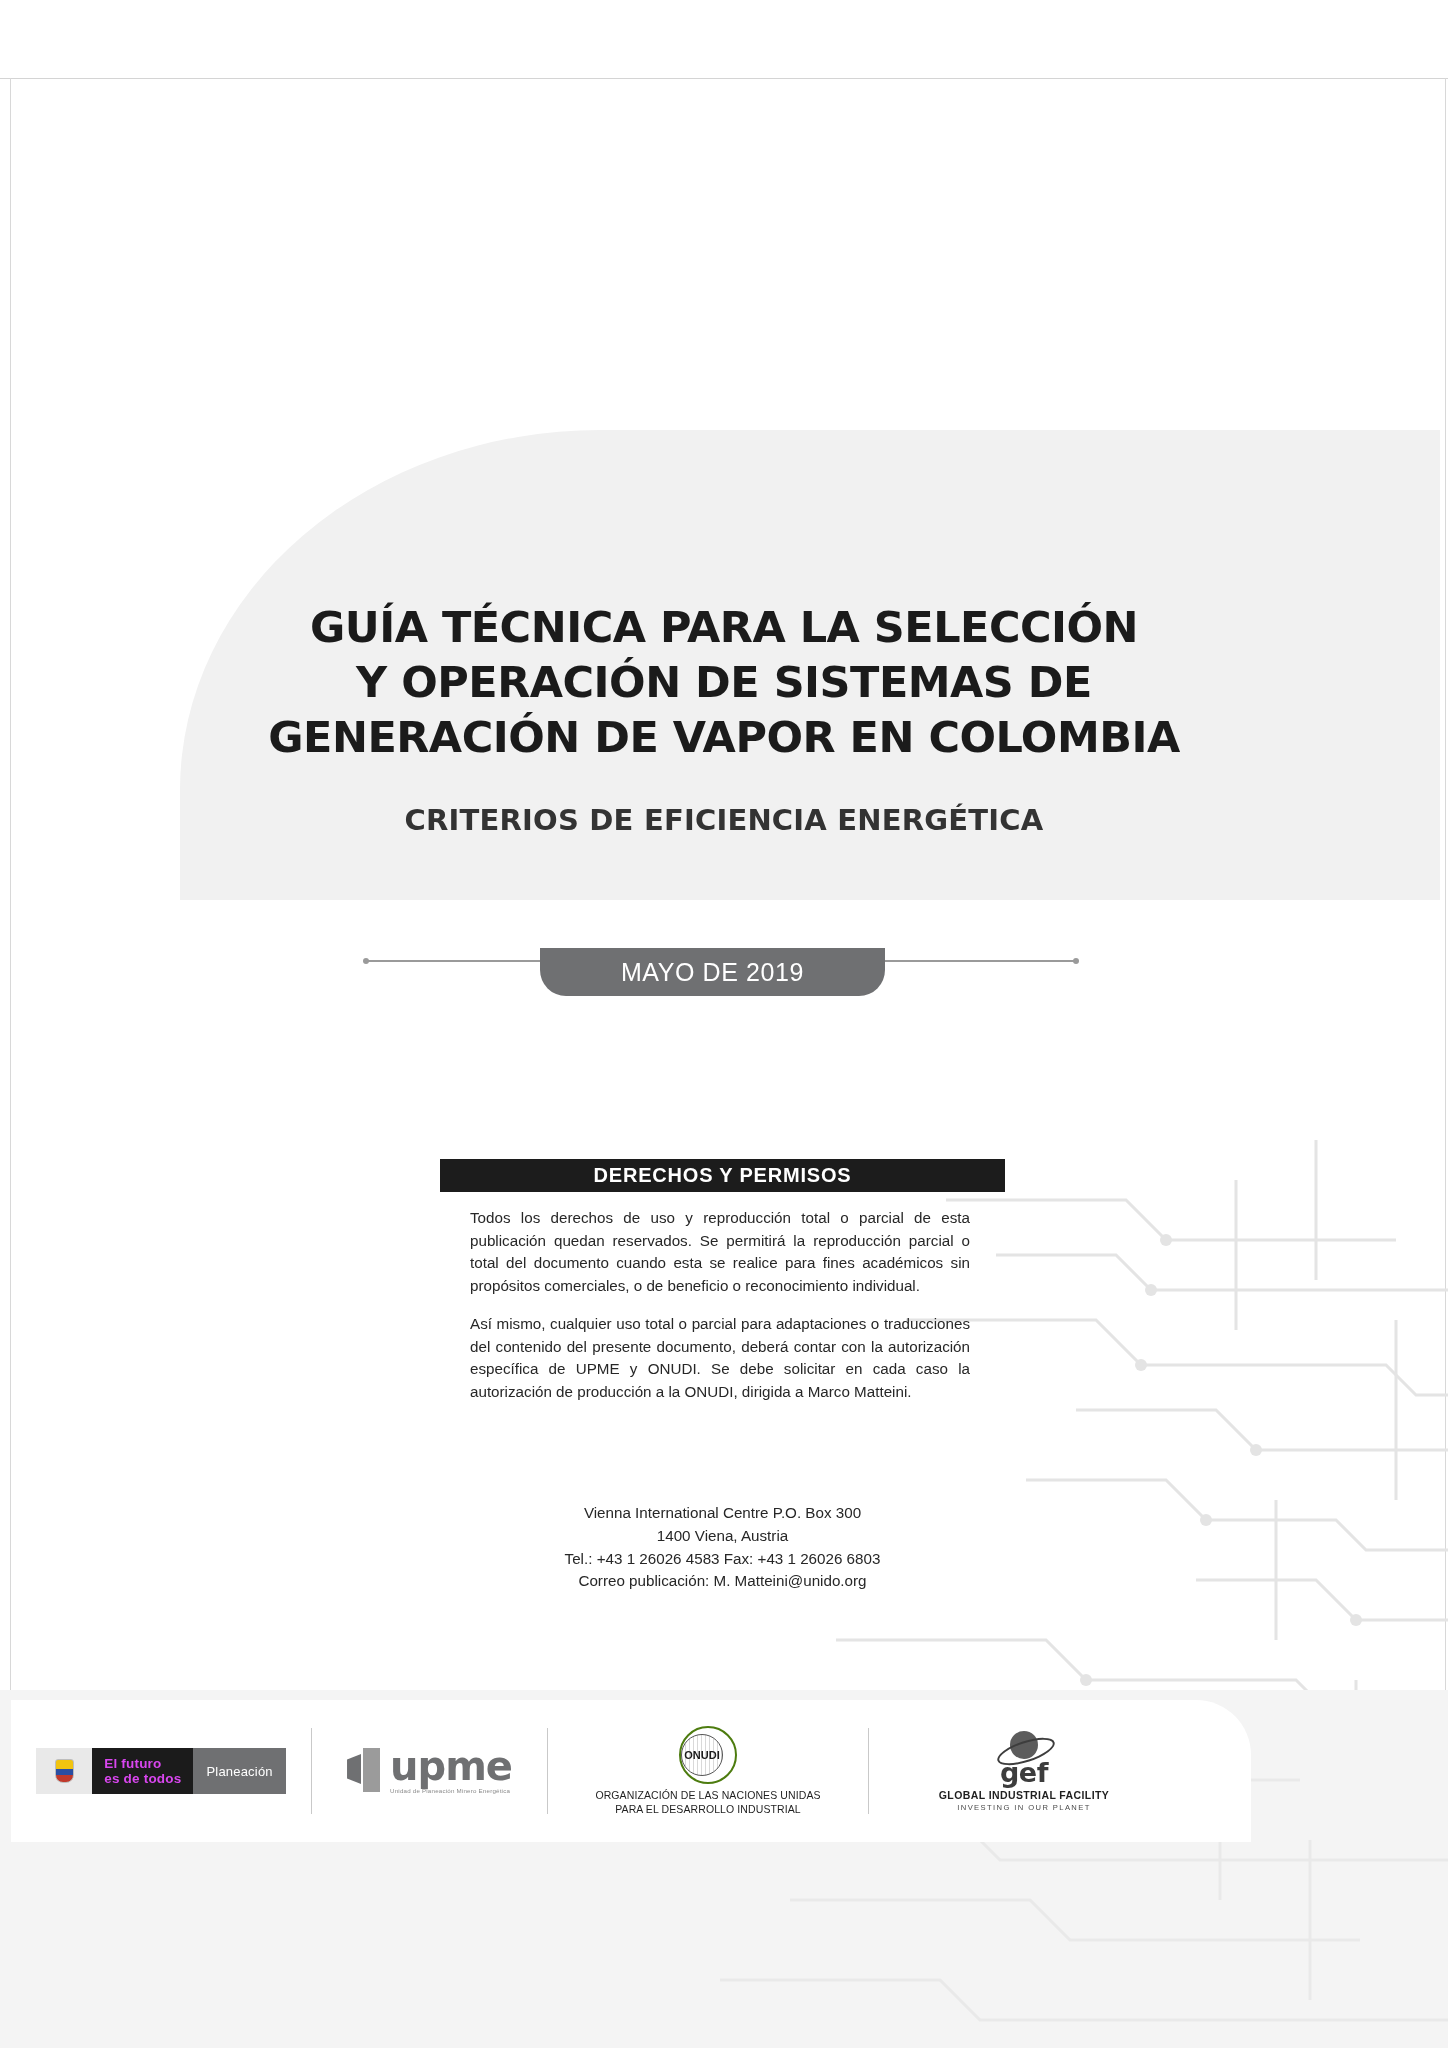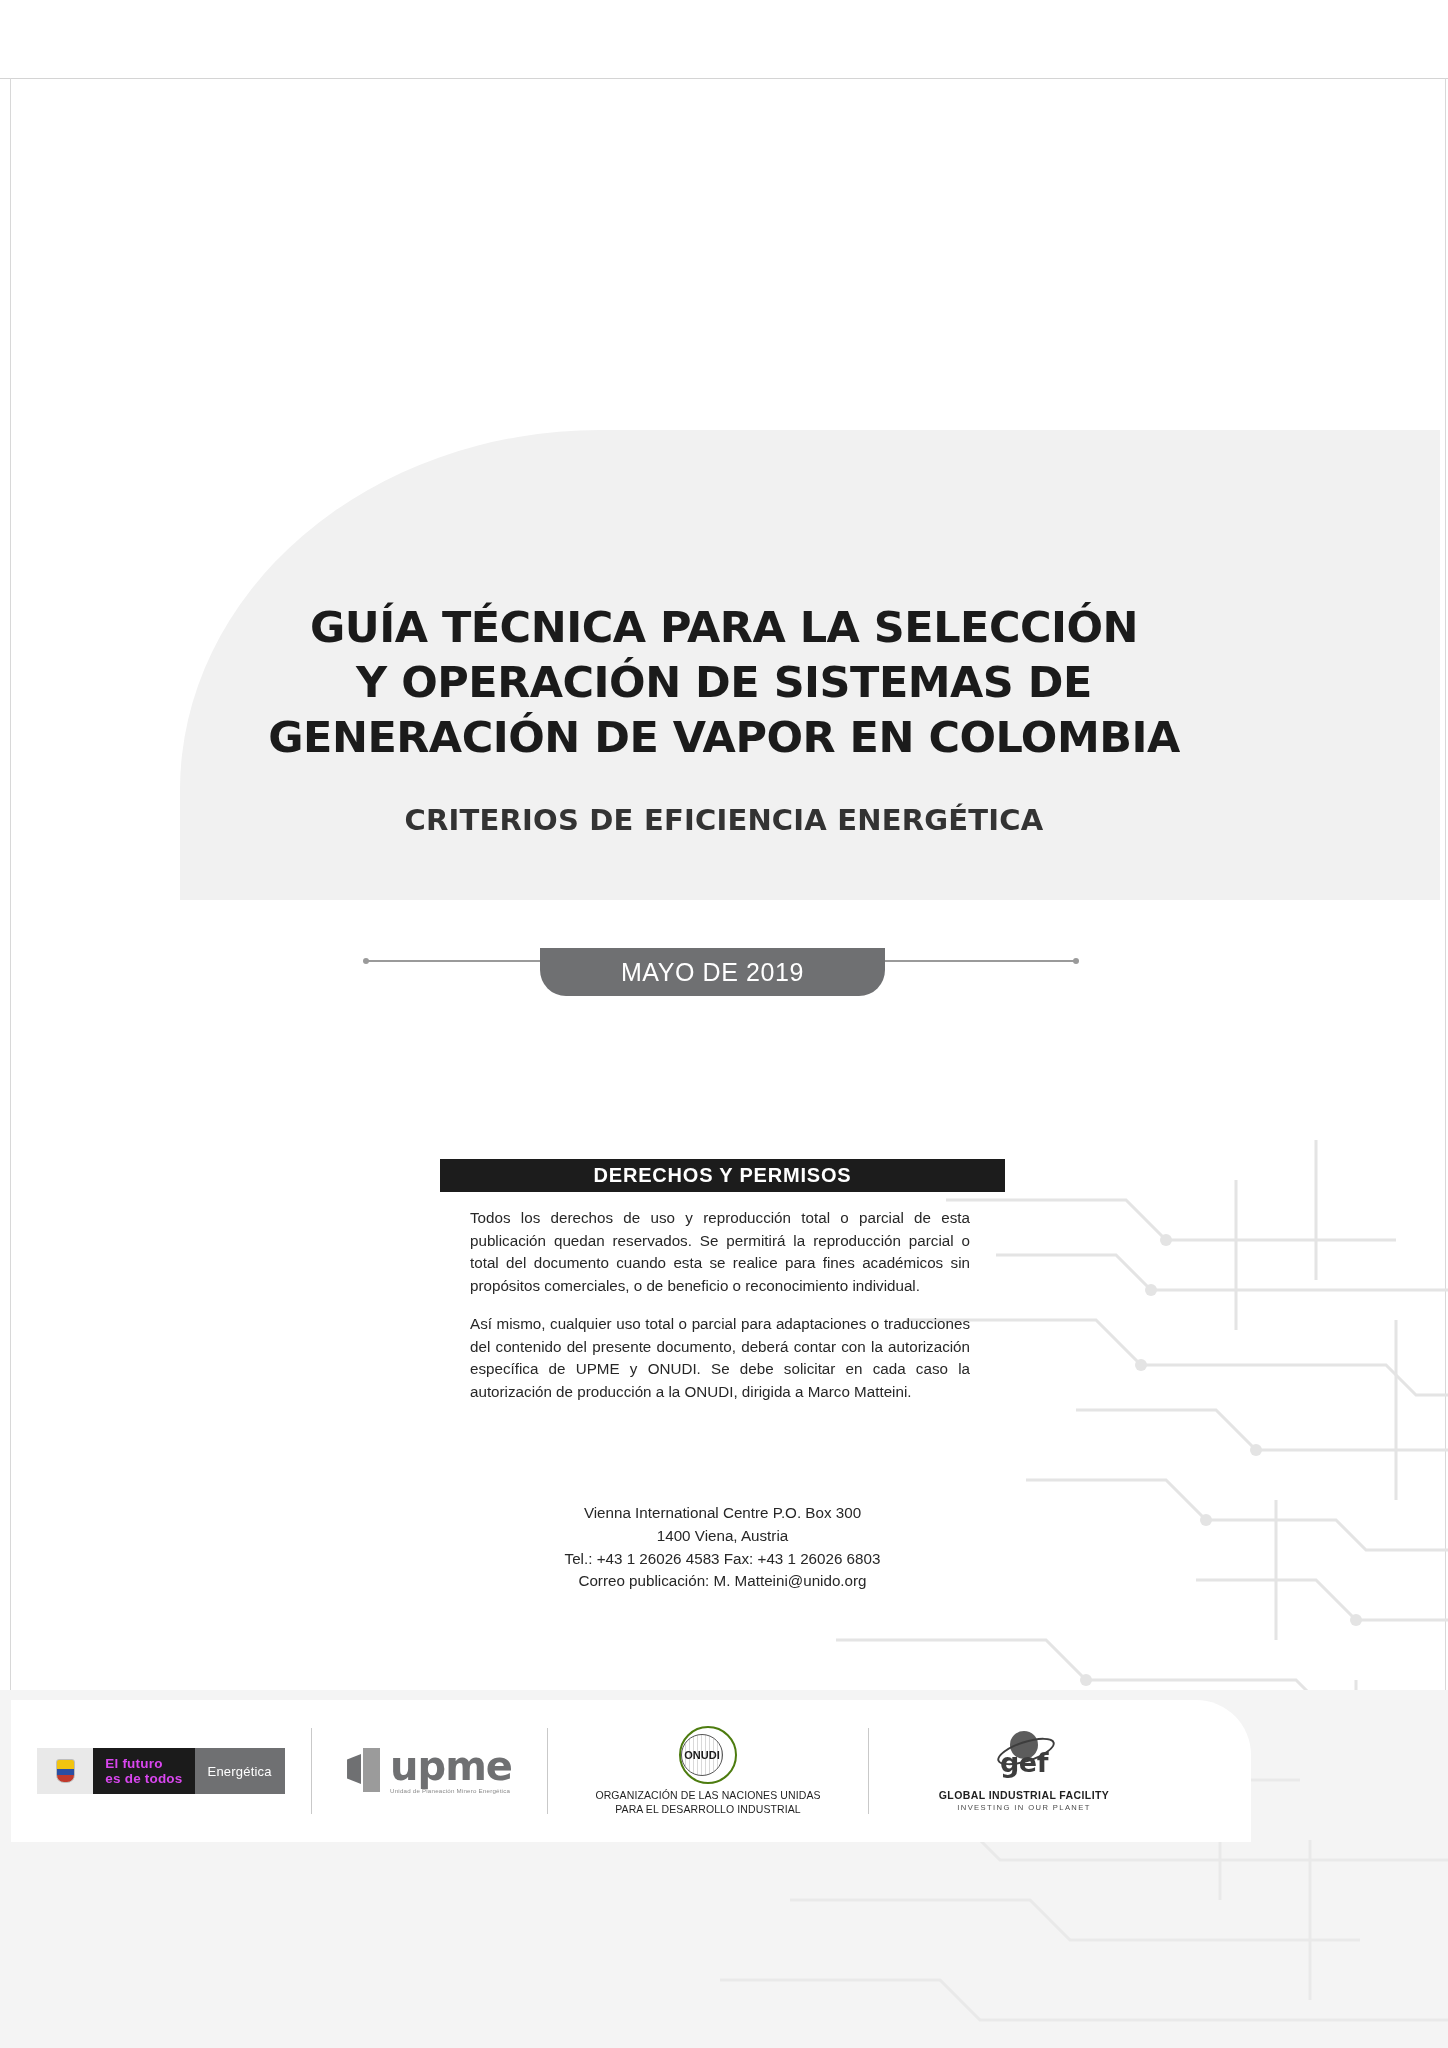--- a/index.html
+++ b/index.html
@@ -331,21 +331,21 @@
   .gef-ring {
     position: absolute;
     left: 8px; top: 10px;
     width: 56px; height: 17px;
     border: 2px solid #3d3d3d;
     border-radius: 50%;
     transform: rotate(-18deg);
   }
   .gef-word {
     position: absolute;
-    left: 0; top: 16px;
+    left: 0; top: 26px;
     width: 72px;
     text-align: center;
     font-family: "DejaVu Sans", sans-serif;
     font-size: 27px;
     font-weight: bold;
     color: #3d3d3d;
     letter-spacing: -0.5px;
   }
   .gef-title {
     font-size: 10.5px;
@@ -440,21 +440,21 @@
 
     <div class="logo-cell" style="width:300px;">
       <div class="col-logo">
         <div class="col-flagbox">
           <div class="col-shield"></div>
         </div>
         <div class="col-black">
           <span>El futuro</span>
           <span>es de todos</span>
         </div>
-        <div class="col-gray">Energética</div>
+        <div class="col-gray">Planeación</div>
       </div>
     </div>
 
     <div class="logo-sep"></div>
 
     <div class="logo-cell" style="width:235px;">
       <div class="upme-logo">
         <div class="upme-mark">
           <div class="b1"></div>
             <div class="b2"></div>

